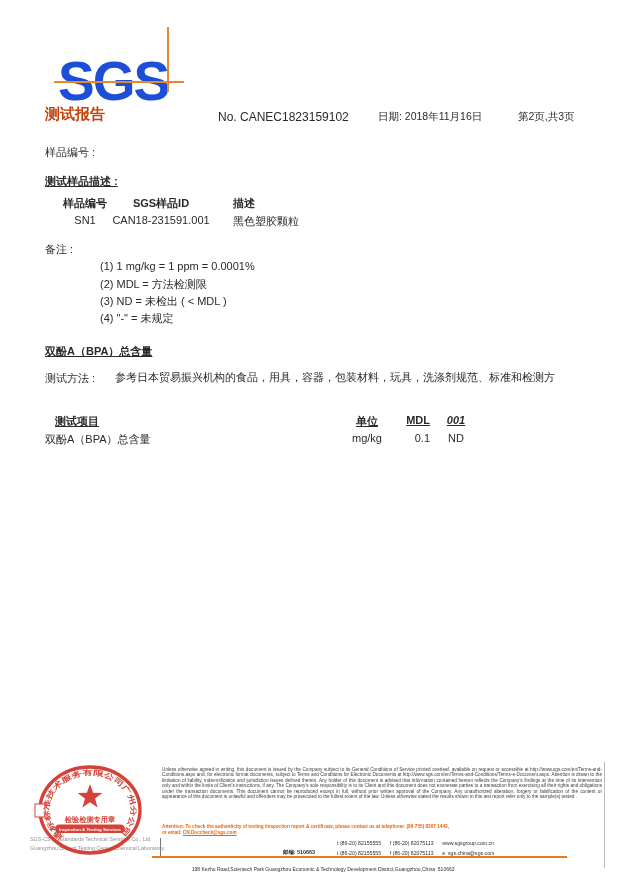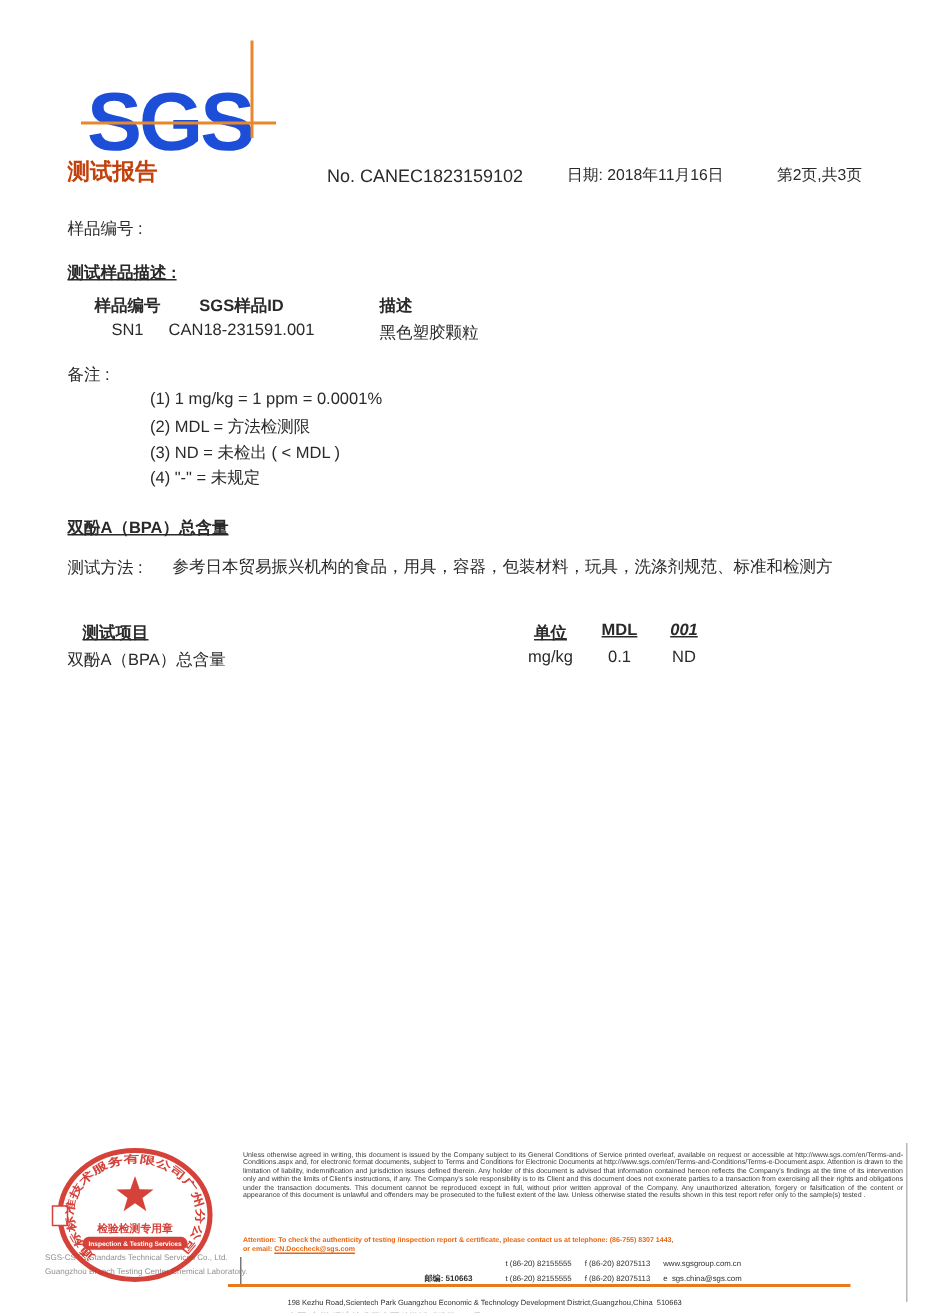--- a/index.html
+++ b/index.html
@@ -19,35 +19,35 @@
   .page-info{left:518px;top:110px;font-size:10.5px;}
 
   
   .txt{font-size:11px;}
   .results-label{left:45px;top:145px;}
   .sample-heading{left:45px;top:174px;font-weight:bold;text-decoration:underline;text-align:center;}
   .st-h{top:196px;font-weight:bold;}
   .st-v{top:214px;}
   .col1{left:45px;width:80px;text-align:center;}
   .col2{left:106px;width:110px;text-align:center;}
-  .col3{left:233px;margin-left:20px;}
+  .col3{left:233px;}
   .remarks-label{left:45px;top:242px;}
   .rm0{top:260px}.rm1{top:277px}.rm2{top:294px}.rm3{top:311px}
   .rm{left:100px;}
   .bpa-heading{left:45px;top:344px;font-weight:bold;text-decoration:underline;}
   .method-label{left:45px;top:371px;}
   .method-l1{left:115px;top:370px;width:485px;}
   .method-l2{left:115px;top:390px;width:485px;}
 
   .rt-h{top:414px;font-weight:bold;text-decoration:underline;}
   .rt-v{top:432px;}
   .rc1h{left:55px;}
   .rc1{left:45px;}
   .rc2{left:350px;width:34px;text-align:center;}
-  .rc3{left:396px;width:34px;text-align:center;}
+  .rc3{left:396px;width:34px;text-align:right;}
   .rc4{left:438px;width:36px;text-align:center;}
   .italic{font-style:italic;}
 
   
   .company{left:30px;font-size:5.4px;color:#919191;}
   .cmp1{top:836px}.cmp2{top:845px}
   .stamp{left:34px;top:764px;width:112px;height:100px;opacity:.88;}
   .disclaimer{left:162px;top:767px;width:440px;font-size:4.7px;line-height:5.45px;
     text-align:justify;color:#3c3c3c;}
   .attention{left:162px;top:824px;width:440px;font-size:4.7px;line-height:5.6px;

